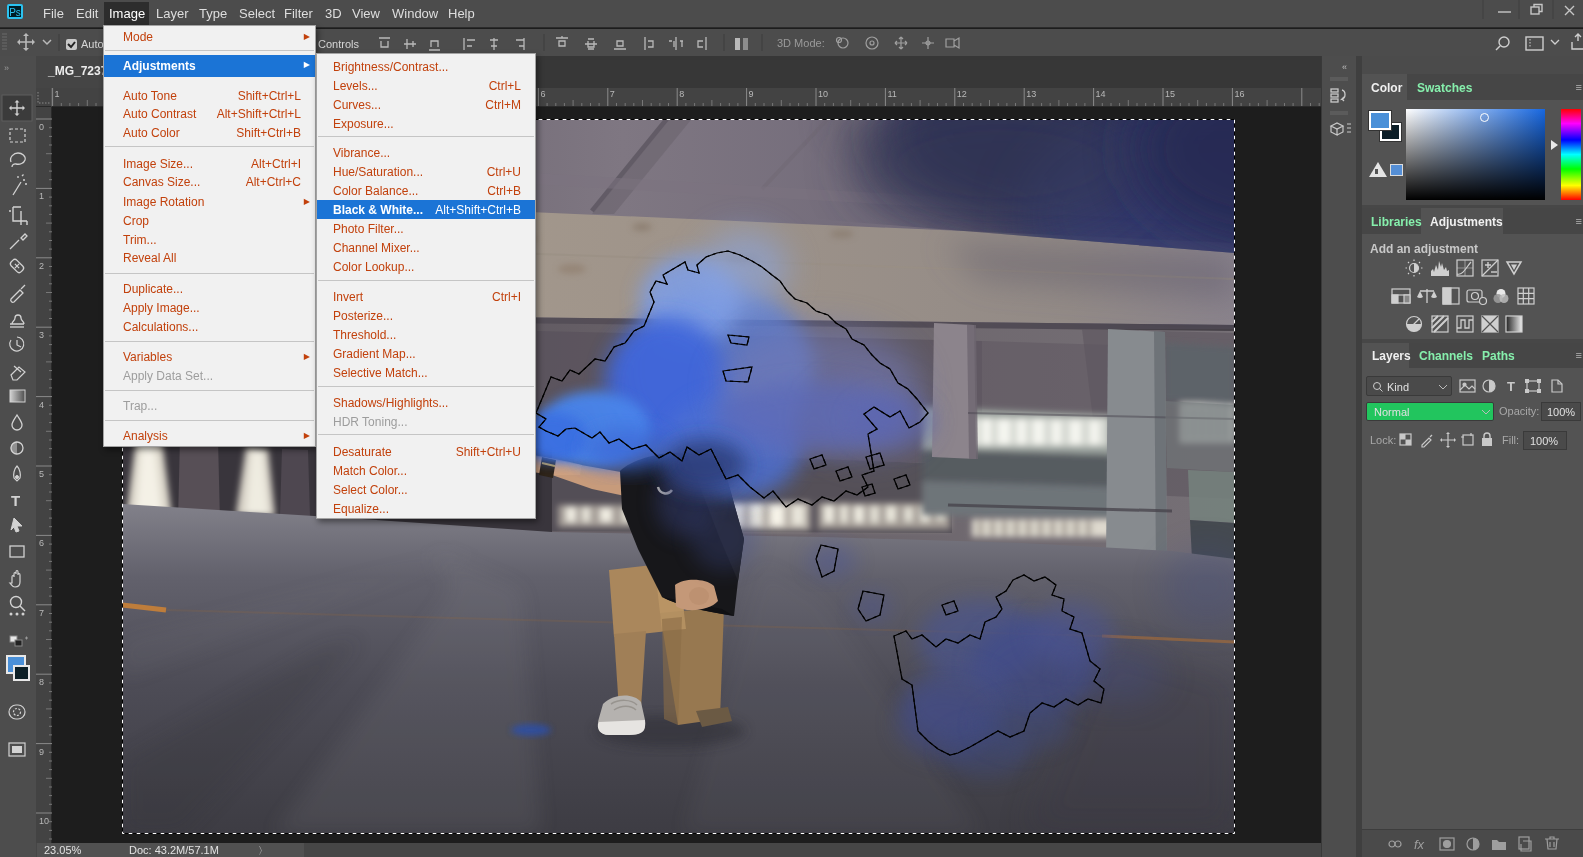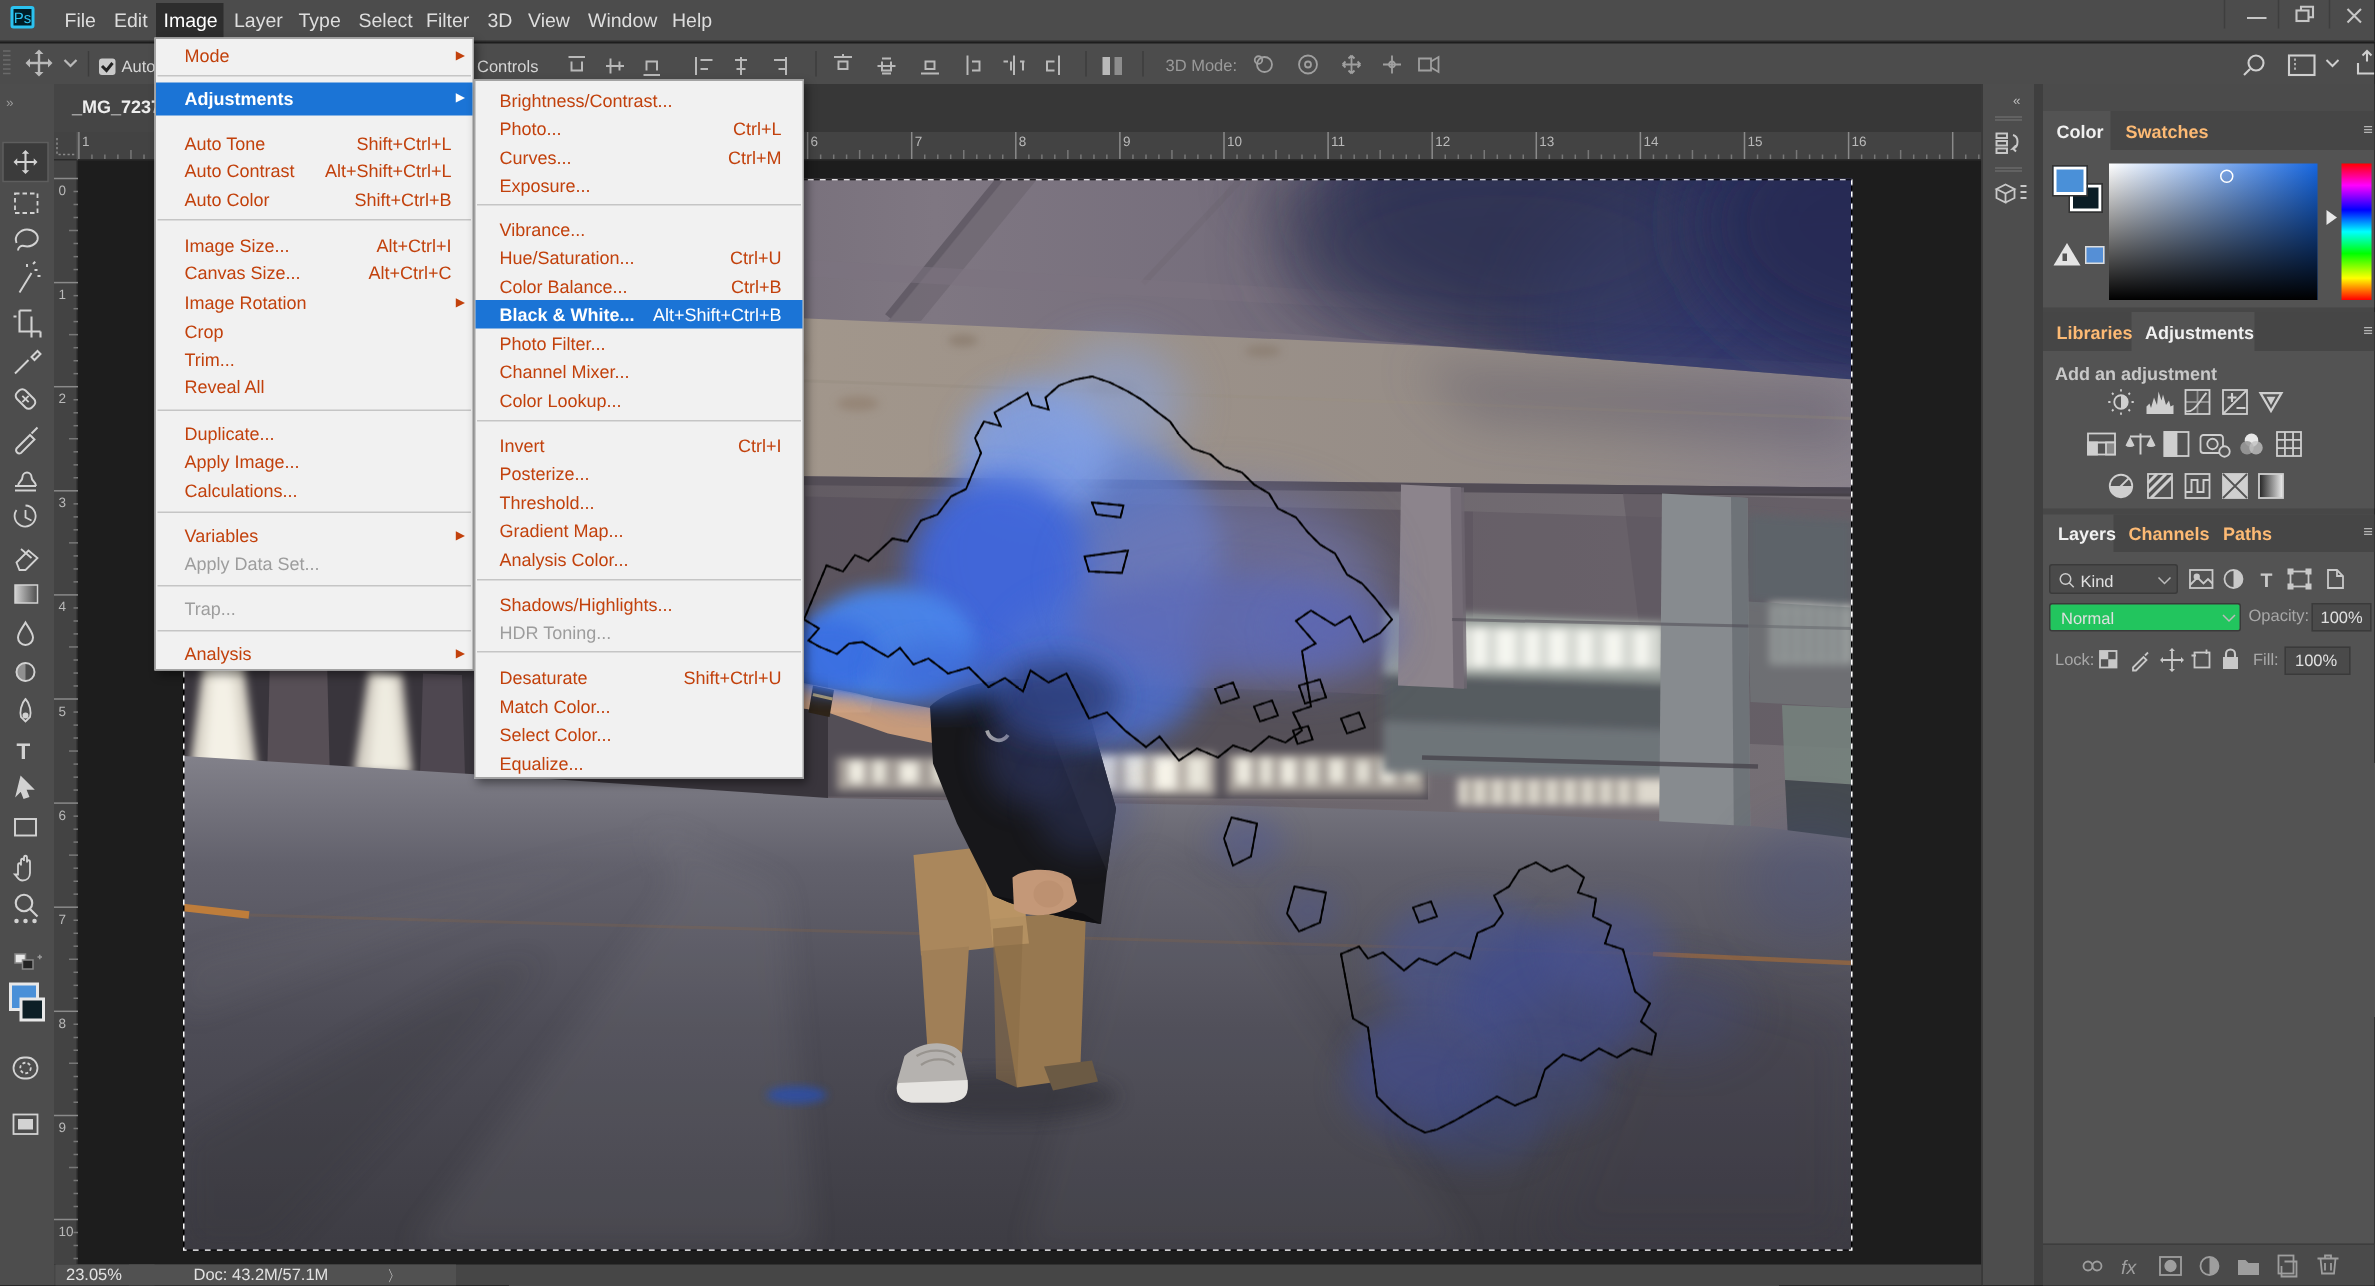--- a/index.html
+++ b/index.html
@@ -28,21 +28,21 @@
 #canvasbg { left:52px; top:107px; width:1269px; height:736px; background:#1d1d1d; }
 #photo { left:122px; top:119px; width:1113px; height:715px; }
 
 #statusbar { left:36px; top:843px; width:1285px; height:14px; background:#464646; color:#e2e2e2; font-size:11px; }
 
 #dockstrip { left:1321px; top:56px; width:35px; height:801px; background:#4d4d4d; border-left:1px solid #393939;}
 #gutter { left:1356px; top:56px; width:6px; height:801px; background:#3f3f3f; }
 #panelcol { left:1362px; top:56px; width:221px; height:801px; background:#474747; }
 .panel { position:absolute; left:0; width:221px; background:#535353; }
 .tabrow { position:absolute; left:0; top:0; width:221px; background:#464646; }
-.ptab { position:absolute; top:0; font-size:12px; font-weight:bold; color:#fdba74; }
+.ptab { position:absolute; top:0; font-size:12px; font-weight:bold; color:#86efac; }
 .ptab.act { color:#f0f0f0; }
 .pmenu { position:absolute; right:2px; color:#b5b5b5; font-size:11px; letter-spacing:-1px;}
 
 #menu1 { left:103px; top:25px; width:213px; height:422px; background:#f1f1f1; border:1px solid #a3a3a3;
   box-shadow:2px 3px 6px rgba(0,0,0,0.45); }
 #menu2 { left:316px; top:53px; width:220px; height:466px; background:#f1f1f1; border:1px solid #a3a3a3;
   box-shadow:2px 3px 6px rgba(0,0,0,0.45); }
 .mrow { position:absolute; left:0; width:100%; height:19px; font-size:12px; color:#c2410c; }
 .mrow .lbl { position:absolute; left:19px; top:3px; }
 .mrow .sc { position:absolute; right:14px; top:3px; }
@@ -1180,21 +1180,21 @@
       <div class="mrow" style="top:400px">
         <span class="lbl">Analysis</span>
         <span class="arr">▶</span>
       </div>
     </div>
 <div class="abs" id="menu2">
       <div class="mrow" style="top:2.5px">
         <span class="lbl">Brightness/Contrast...</span>
       </div>
       <div class="mrow" style="top:21.5px">
-        <span class="lbl">Photo...</span>
+        <span class="lbl">Levels...</span>
         <span class="sc">Ctrl+L</span>
       </div>
       <div class="mrow" style="top:40.5px">
         <span class="lbl">Curves...</span>
         <span class="sc">Ctrl+M</span>
       </div>
       <div class="mrow" style="top:59.5px">
         <span class="lbl">Exposure...</span>
       </div>
       <div class="msep" style="top:82px"></div>
@@ -1230,21 +1230,21 @@
       <div class="mrow" style="top:252px">
         <span class="lbl">Posterize...</span>
       </div>
       <div class="mrow" style="top:271px">
         <span class="lbl">Threshold...</span>
       </div>
       <div class="mrow" style="top:290px">
         <span class="lbl">Gradient Map...</span>
       </div>
       <div class="mrow" style="top:309px">
-        <span class="lbl">Analysis Color...</span>
+        <span class="lbl">Selective Match...</span>
       </div>
       <div class="msep" style="top:332px"></div>
       <div class="mrow" style="top:338.5px">
         <span class="lbl">Shadows/Highlights...</span>
       </div>
       <div class="mrow gray" style="top:357.5px">
         <span class="lbl">HDR Toning...</span>
       </div>
       <div class="msep" style="top:380px"></div>
       <div class="mrow" style="top:387.5px">

